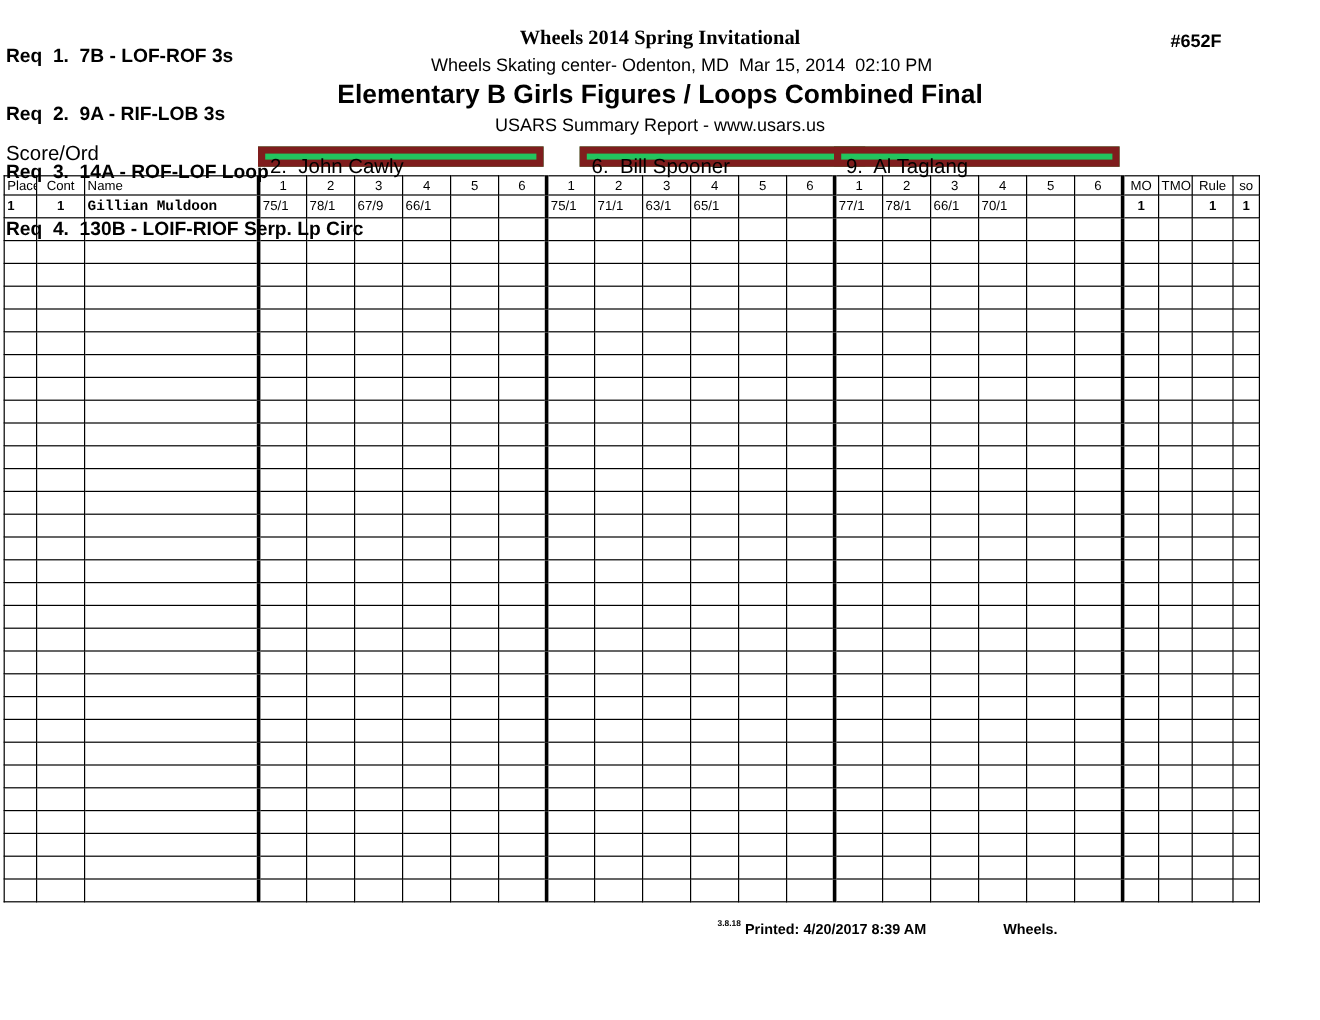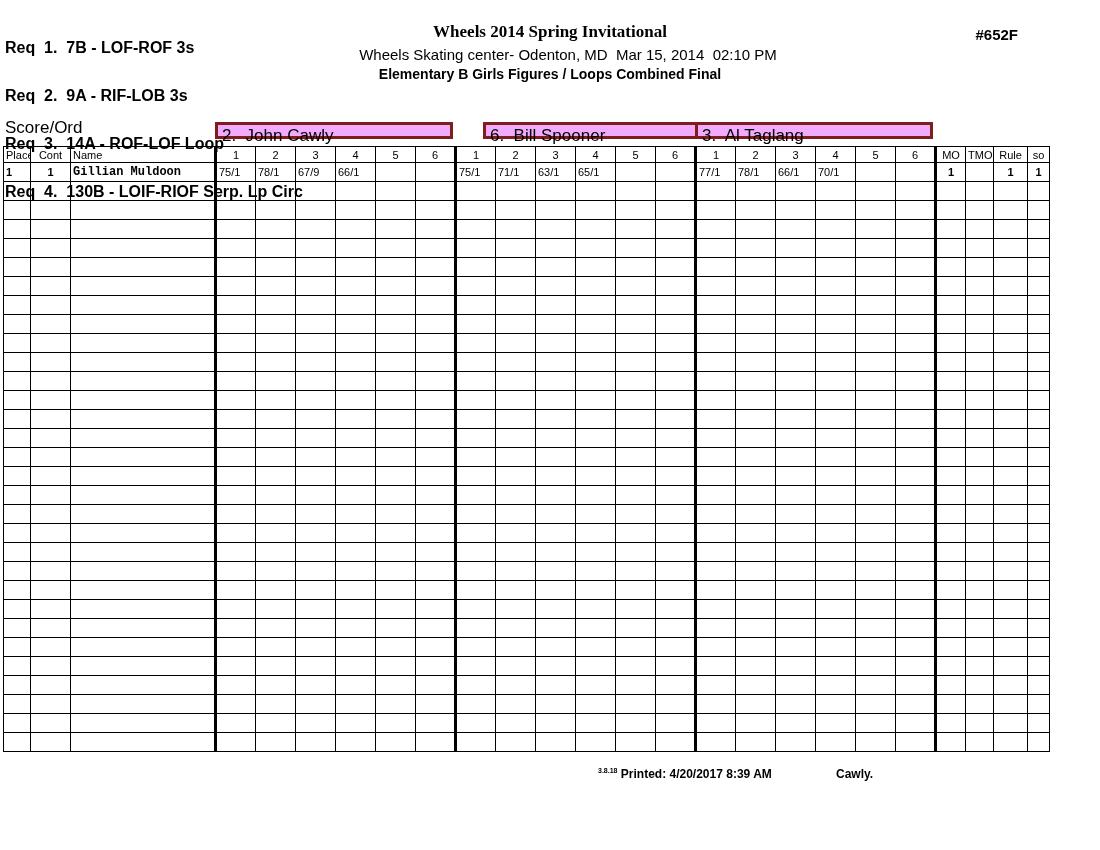--- a/index.html
+++ b/index.html
@@ -9,28 +9,28 @@
     width: 1100px; height: 850px;
     background: #fff;
     font-family: "Liberation Sans", sans-serif;
     color: #000;
     overflow: hidden;
   }
   .reqs { position:absolute; left:5px; top:8px; font-size:16px; font-weight:bold; line-height:16px; white-space:pre; }
   .titles { position:absolute; left:0; right:0; top:22px; text-align:center; }
   .title  { font-size:17px; font-weight:bold;font-family:Liberation Serif, serif; }
   .venue  { font-size:15px; margin-top:4px; white-space:pre;padding-left:36px; }
-  .event  { font-size:14px; font-weight:bold; margin-top:3px; }
+  .event  { font-size:22px; font-weight:bold; margin-top:3px; }
   .usars  { font-size:15px; margin-top:4px; }
   .eventnum { position:absolute; right:82px; top:26px; font-size:15px; font-weight:bold; }
 
   .tablewrap { position:absolute; left:3px; top:122px; width:1047px; }
   .judge-row { position:relative; height:17px; margin-bottom:7px; font-size:17px; }
   .scoreord  { position:absolute; left:2px; bottom:1px; }
-  .judge-box { position:absolute; top:0; height:17px; border:3px solid #7f1d1d; padding:1px 0 0 4px; white-space:pre; background:#f0abfc; }
+  .judge-box { position:absolute; top:0; height:17px; border:6px solid #7f1d1d; padding:1px 0 0 4px; white-space:pre; background:#22c55e; }
   .j1 { left:212px; width:238px; }
   .j2 { left:480px; width:238px; }
   .j3 { left:692px; width:238px; }
 
   #score-table { border-collapse:collapse; table-layout:fixed; width:1046px; font-size:11px;border-radius:13px; }
   #score-table th, #score-table td {
     border:1px solid #000; padding:0 2px; overflow:hidden; white-space:nowrap;
     height:19px; font-weight:normal; text-align:center;
   }
   #score-table thead th { height:16px; }
@@ -52,30 +52,31 @@
     <div>Req  1.  7B - LOF-ROF 3s</div>
     <div>Req  2.  9A - RIF-LOB 3s</div>
     <div>Req  3.  14A - ROF-LOF Loop</div>
     <div>Req  4.  130B - LOIF-RIOF Serp. Lp Circ</div>
   </div>
 
   <div class="titles">
     <div class="title">Wheels 2014 Spring Invitational</div>
     <div class="venue">Wheels Skating center- Odenton, MD  Mar 15, 2014  02:10 PM</div>
     <div class="event">Elementary B Girls Figures / Loops Combined Final</div>
+    <div class="usars">USARS Summary Report - www.usars.us</div>
   </div>
 
   <div class="eventnum">#652F</div>
 
   <div class="tablewrap">
     <div class="judge-row">
       <span class="scoreord">Score/Ord</span>
       <div class="judge-box j1">2.  John Cawly</div>
       <div class="judge-box j2">6.  Bill Spooner</div>
-      <div class="judge-box j3">3.  Al Taglang</div>
+      <div class="judge-box j3">9.  Al Taglang</div>
     </div>
     <table id="score-table">
         <colgroup>
           <col style="width: 27px;">
           <col style="width: 40px;">
           <col style="width: 145px;">
           <col style="width: 40px;">
           <col style="width: 40px;">
           <col style="width: 40px;">
           <col style="width: 40px;">
@@ -963,15 +964,15 @@
             <td class="tl b"></td>
             <td class="b"></td>
             <td class="b"></td>
             <td class="b"></td>
           </tr>
         </tbody>
       </table>
   </div>
 
   <div class="footer"><span class="ver">3.8.18</span> <span>Printed:</span> <span>4/20/2017 8:39 AM</span></div>
-  <div class="scorer">Cawly.</div>
+  <div class="scorer">Wheels.</div>
 
 </div>
 
 </body></html>

